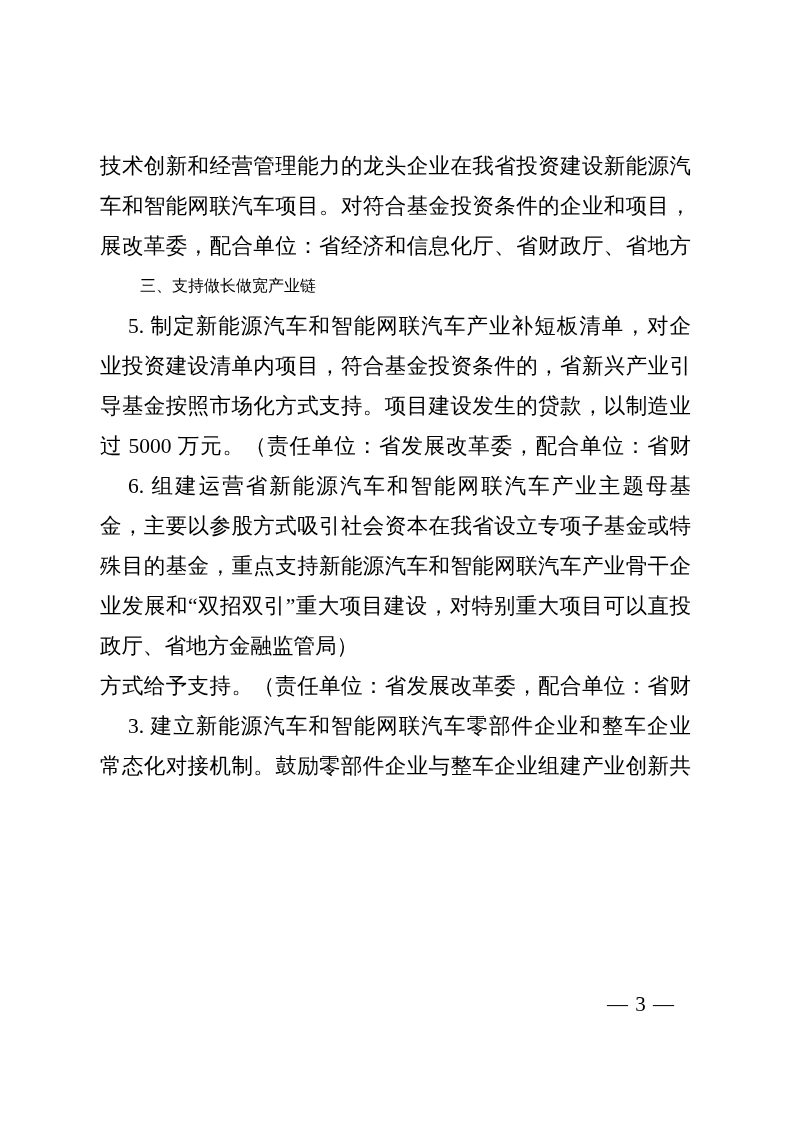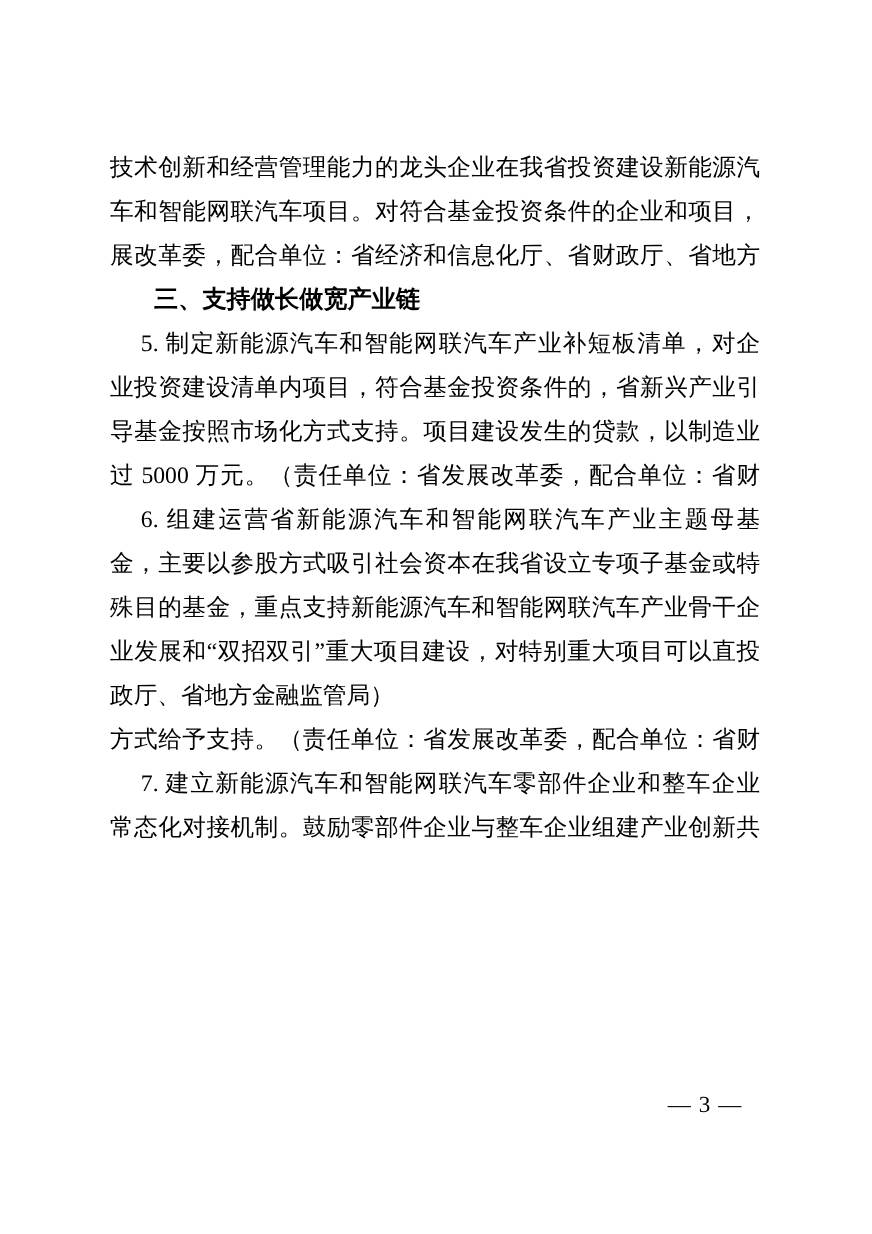--- a/index.html
+++ b/index.html
@@ -11,21 +11,21 @@
   }
   .doc-page {
     position: relative;
     width: 793px; height: 1122px;
     background: #ffffff;
     color: #000000;
     overflow: hidden;
   }
   .doc-body {
     position: absolute;
-    left: 100px; top: 132px;
+    left: 100px; top: 146px;
     width: 591px;
   }
   .block { margin: 0; padding: 0; }
   .line {
     height: 40px;
     line-height: 40px;
     font-size: 21.5px;
     color: #000000;
     overflow: hidden;
     white-space: normal;
@@ -33,22 +33,22 @@
   
   .line.fill {
     text-align: justify;
     text-align-last: justify;
   }
   
   .line.indent { text-indent: 28px; }
   
   .block.heading .line {
     font-family: "Liberation Sans", sans-serif;
-    font-weight: bold;
-    font-size: 22px;
+    font-weight: normal;
+    font-size: 16px;
     text-align: center;
     text-align-last: left;
   }
   .block.heading .line.indent { text-indent: 40px; }
   .page-number {
     position: absolute;
     top: 990px;
     right: 118px;
     height: 28px;
     line-height: 28px;
@@ -79,18 +79,18 @@
       </div>
       <div class="block body">
         <div class="line fill indent">6. 组建运营省新能源汽车和智能网联汽车产业主题母基</div>
         <div class="line fill">金，主要以参股方式吸引社会资本在我省设立专项子基金或特</div>
         <div class="line fill">殊目的基金，重点支持新能源汽车和智能网联汽车产业骨干企</div>
         <div class="line fill">业发展和“双招双引”重大项目建设，对特别重大项目可以直投</div>
         <div class="line">政厅、省地方金融监管局）</div>
         <div class="line fill">方式给予支持。（责任单位：省发展改革委，配合单位：省财</div>
       </div>
       <div class="block body">
-        <div class="line fill indent">7. 建立新能源汽车和智能网联汽车零部件企业和整车企业</div>
+        <div class="line fill indent">3. 建立新能源汽车和智能网联汽车零部件企业和整车企业</div>
         <div class="line fill">常态化对接机制。鼓励零部件企业与整车企业组建产业创新共</div>
       </div>
     </div>
   <div class="page-number">— 3 —</div>
 </div>
 
 </body></html>

